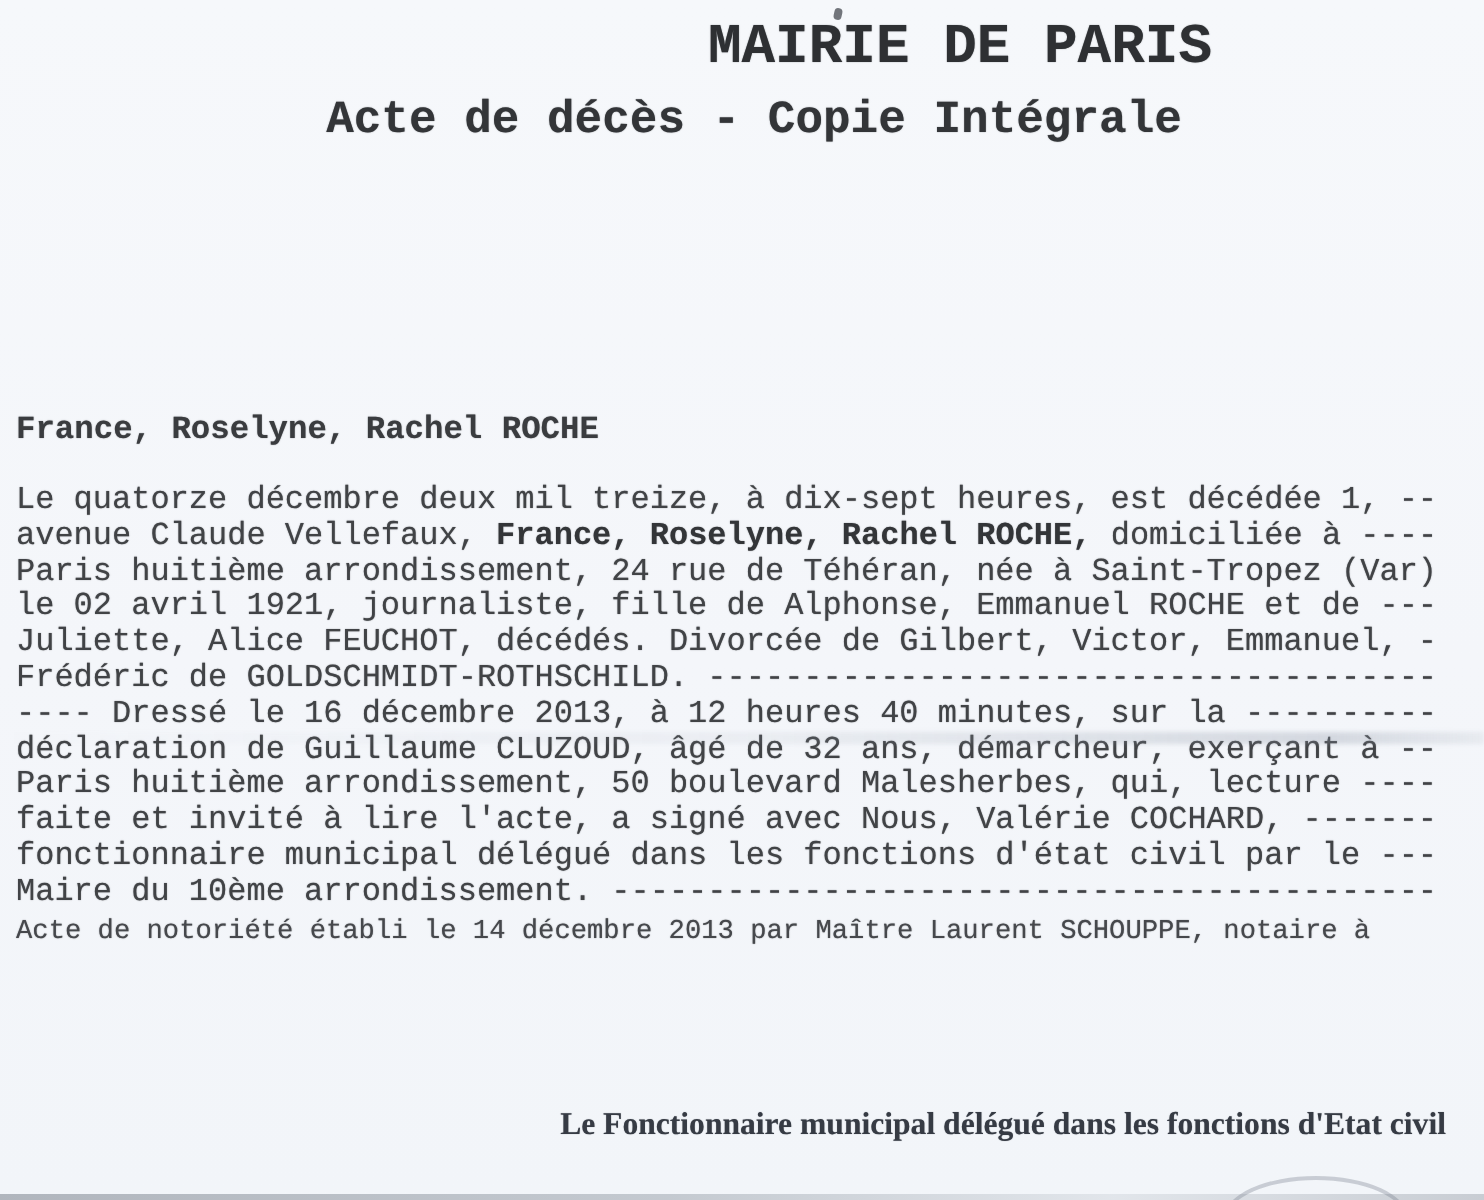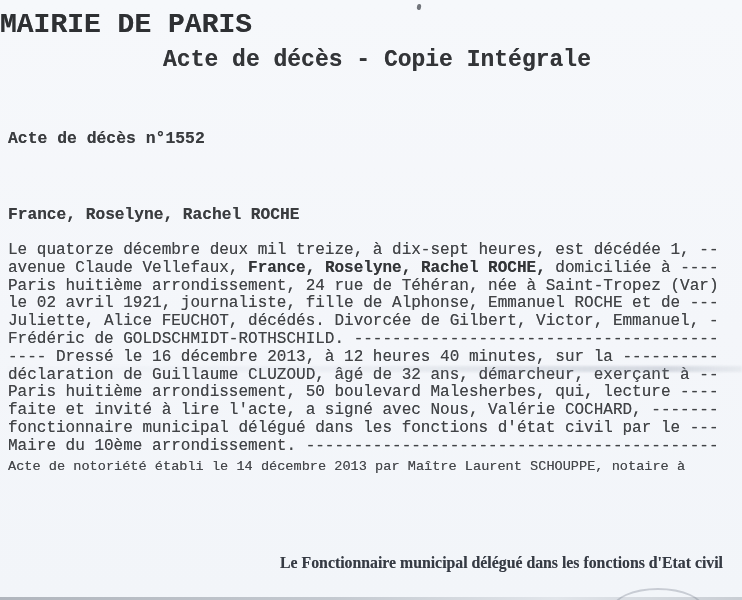--- a/index.html
+++ b/index.html
@@ -4,21 +4,21 @@
 <style>
   html,body{margin:0;padding:0;background:#e9edf2;}
   .scan{
     position:relative;width:742px;height:600px;overflow:hidden;
     background:linear-gradient(180deg,#f6f8fb 0%,#f4f6fa 55%,#f2f5f9 100%);
     font-family:"Liberation Mono","DejaVu Sans Mono",monospace;
     color:#3e4043;
   }
   .tw{white-space:pre;text-shadow:0 0 0.6px rgba(62,64,67,0.65);}
   .title{
-    position:absolute;top:10px;left:0;width:606px;text-align:left;
+    position:absolute;top:10px;left:0;width:606px;text-align:right;
     font-size:28px;font-weight:bold;color:#2e3033;margin:0;
     letter-spacing:0;line-height:30px;
   }
   .subtitle{
     position:absolute;top:41px;left:0;width:742px;text-align:center;
     font-size:23px;font-weight:bold;color:#333538;margin:6px;line-height:26px;
   }
   .act-number{
     position:absolute;top:129px;left:8px;
     font-size:16.4px;font-weight:bold;color:#3a3c3f;
@@ -74,21 +74,20 @@
 <body>
 
 <div class="scan">
 
   <div class="speckle"></div>
 
   <h1 class="title tw">MAIRIE DE PARIS</h1>
 
   <h2 class="subtitle tw">Acte de décès - Copie Intégrale</h2>
 
-  <div class="act-number tw">Acte de décès n°1552</div>
 
   <div class="deceased-name tw">France, Roselyne, Rachel ROCHE</div>
 
   <div class="body-par tw"><div><span>Le quatorze décembre deux mil treize, à dix-sept heures, est décédée 1, --</span></div><div><span>avenue Claude Vellefaux, </span><span class="b">France,</span><span> </span><span class="b">Roselyne,</span><span> </span><span class="b">Rachel ROCHE,</span><span> domiciliée à ----</span></div><div><span>Paris huitième arrondissement, 24 rue de Téhéran, née à Saint-Tropez (Var)</span></div><div><span>le 02 avril 1921, journaliste, fille de Alphonse, Emmanuel ROCHE et de ---</span></div><div><span>Juliette, Alice FEUCHOT, décédés. Divorcée de Gilbert, Victor, Emmanuel, -</span></div><div><span>Frédéric de GOLDSCHMIDT-ROTHSCHILD. --------------------------------------</span></div><div><span>---- Dressé le 16 décembre 2013, à 12 heures 40 minutes, sur la ----------</span></div><div><span>déclaration de Guillaume CLUZOUD, âgé de 32 ans, démarcheur, exerçant à --</span></div><div><span>Paris huitième arrondissement, 50 boulevard Malesherbes, qui, lecture ----</span></div><div><span>faite et invité à lire l'acte, a signé avec Nous, Valérie COCHARD, -------</span></div><div><span>fonctionnaire municipal délégué dans les fonctions d'état civil par le ---</span></div><div><span>Maire du 10ème arrondissement. -------------------------------------------</span></div></div>
 
   <div class="fold"></div>
 
   <div class="notary-par tw"><div><span>Acte de notoriété établi le 14 décembre 2013 par Maître Laurent SCHOUPPE, notaire à</span></div></div>
 
   <div class="footer-block">

